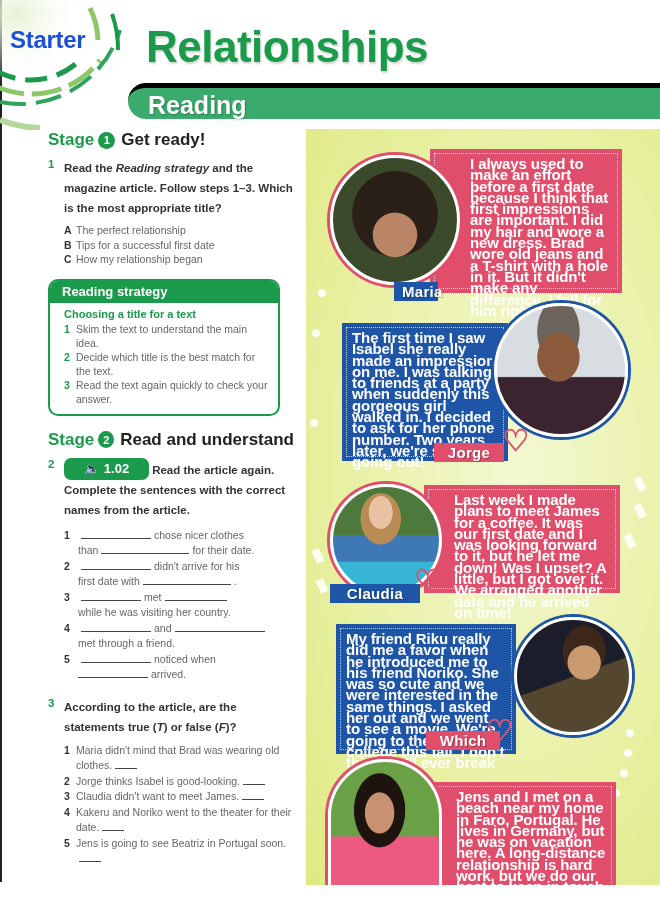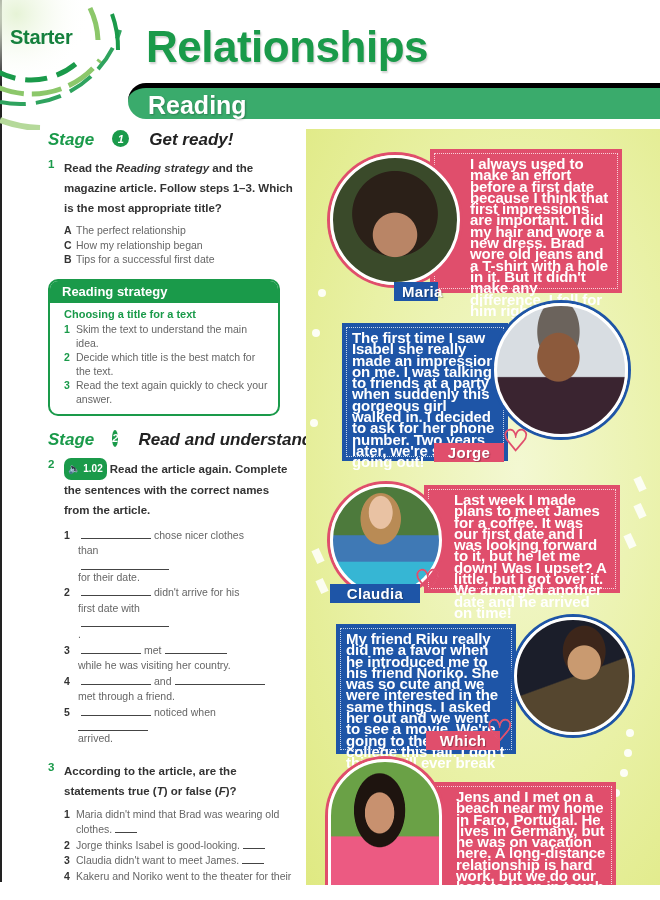--- a/index.html
+++ b/index.html
@@ -3,50 +3,50 @@
 <meta charset="utf-8">
 <style>
   * { box-sizing: border-box; margin: 0; padding: 0; }
   html, body { width: 660px; height: 900px; overflow: hidden; background: #ffffff; }
   body { position: relative; font-family: "Liberation Sans", "DejaVu Sans", sans-serif; color: #333; }
 
   .left-edge { position: absolute; left: 0; top: 0; width: 2px; height: 882px; background: #222; }
 
   
   .arcs { position: absolute; left: 0; top: 0; width: 140px; height: 130px; overflow: hidden; }
-  .starter { position: absolute; left: 10px; top: 26px; font-weight: bold; font-size: 20px; color: #15803d; letter-spacing: -0.3px; }
+  .starter { position: absolute; left: 10px; top: 26px; font-weight: bold; font-size: 24px; color: #1d4ed8; letter-spacing: -0.3px; }
   .main-title { position: absolute; left: 146px; top: 22px; font-weight: bold; font-size: 44px; color: #1a9a4a; letter-spacing: -0.5px; text-shadow: 1px 2px 2px rgba(0,0,0,0.18); }
   .reading-bar { position: absolute; left: 128px; top: 83px; width: 532px; height: 36px; background: #3aab6c; border-radius: 18px 0 0 18px; border-top: 5px solid #000000; }
   .reading-label { position: absolute; left: 20px; top: 3px; font-weight: bold; font-size: 25px; color: #fff; text-shadow: 1px 1px 2px rgba(0,0,0,0.25); }
 
   
   .left-col { position: absolute; left: 48px; top: 130px; width: 246px; }
-  .stage-title { font-size: 17px; font-weight: bold; color: #222; display: flex; gap: 17px; white-space: nowrap; font-style: italic; }
+  .stage-title { font-size: 17px; font-weight: bold; color: #222; display: flex; align-items: center; gap: 3px; white-space: nowrap; }
   .stage-title .stage-word { color: #1a9a4a; }
   .stage-num { display: inline-flex; width: 17px; height: 17px; border-radius: 50%; background: #1a9a4a; color: #fff; font-size: 11px; align-items: center; justify-content: center; margin: 0 3px 0 1px; }
   .ex { display: flex; margin-top: 8px; }
   .ex-num { width: 16px; font-weight: bold; font-size: 11.5px; color: #1a9a4a; flex: none; }
   .ex-text { font-weight: bold; font-size: 11.5px; color: #333; line-height: 20px; }
   .options { margin: 5px 0 0 16px; font-size: 10.5px; color: #666; line-height: 14.5px; }
   .options .opt-letter { display: inline-block; width: 12px; font-weight: bold; color: #333; }
 
   .strategy { margin-top: 12px; border: 2px solid #1a9a4a; border-radius: 10px; width: 232px; overflow: hidden; }
   .strategy-head { background: #1a9a4a; color: #fff; font-weight: bold; font-size: 13px; padding: 3px 12px 4px; }
   .strategy-body { padding: 5px 8px 8px 14px; }
   .strategy-sub { font-weight: bold; color: #1a9a4a; font-size: 11px; margin-bottom: 2px; }
   .strat-item { display: flex; font-size: 10.5px; color: #666; line-height: 14px; }
   .strat-item .n { width: 12px; flex: none; font-weight: bold; color: #1a9a4a; }
 
   .stage2 { margin-top: 14px; }
-  .audio-badge { display: inline-block; background: #1a9a4a; color: #fff; font-size: 10px; font-weight: bold; border-radius: 7px; padding: 1px 4px; margin-right: 3px; vertical-align: 1px; }
+  .audio-badge { display: inline-block; background: #1a9a4a; color: #fff; font-size: 13px; font-weight: bold; border-radius: 7px; padding: 1px 20px; margin-right: 3px; vertical-align: 1px; }
   .blanks { margin: 8px 0 0 16px; font-size: 10.5px; color: #666; line-height: 15.5px; }
   .blank-row { display: flex; white-space: nowrap; }
   .blank-row .n { width: 14px; flex: none; font-weight: bold; color: #333; }
   .blank-line { display: inline-block; border-bottom: 1px solid #444; height: 11px; vertical-align: baseline; margin: 0 3px; }
-  .indent { padding-left: 14px; flex-direction: column; }
+  .indent { padding-left: 14px; }
 
   .tf { margin: 6px 0 0 16px; font-size: 10.5px; color: #666; line-height: 15.5px; }
   .tf-row { display: flex; }
   .tf-row .n { width: 12px; flex: none; font-weight: bold; color: #333; }
   .short-blank { display: inline-block; width: 22px; border-bottom: 1px solid #444; height: 10px; margin-left: 3px; }
 
   
   .mag { position: absolute; left: 306px; top: 129px; width: 354px; height: 756px; background: radial-gradient(ellipse at 60% 45%, #f3f8d2 0%, #e9f1a6 55%, #dfe982 100%); overflow: hidden; }
   .dots { position: absolute; width: 8px; height: 8px; border-radius: 50%; background: #fff; opacity: 0.9; }
   .dash { position: absolute; width: 8px; height: 14px; background: #fff; opacity: 0.85; transform: rotate(-25deg); }
@@ -100,22 +100,22 @@
     <span class="stage-num">1</span>
     <span>Get ready!</span>
   </div>
 
   <div class="ex">
     <div class="ex-num">1</div>
     <div class="ex-text"><span>Read the </span><em>Reading strategy</em><span> and the magazine article. Follow steps 1–3. Which is the most appropriate title?</span></div>
   </div>
   <div class="options">
     <div><span class="opt-letter">A</span><span>The perfect relationship</span></div>
+    <div><span class="opt-letter">B</span><span>Tips for a successful first date</span></div>
     <div><span class="opt-letter">C</span><span>How my relationship began</span></div>
-    <div><span class="opt-letter">B</span><span>Tips for a successful first date</span></div>
   </div>
 
   <div class="strategy">
     <div class="strategy-head">Reading strategy</div>
     <div class="strategy-body">
       <div class="strategy-sub">Choosing a title for a text</div>
       <div class="strat-item">
           <span class="n">1</span>
           <span>Skim the text to understand the main idea.</span>
         </div>

